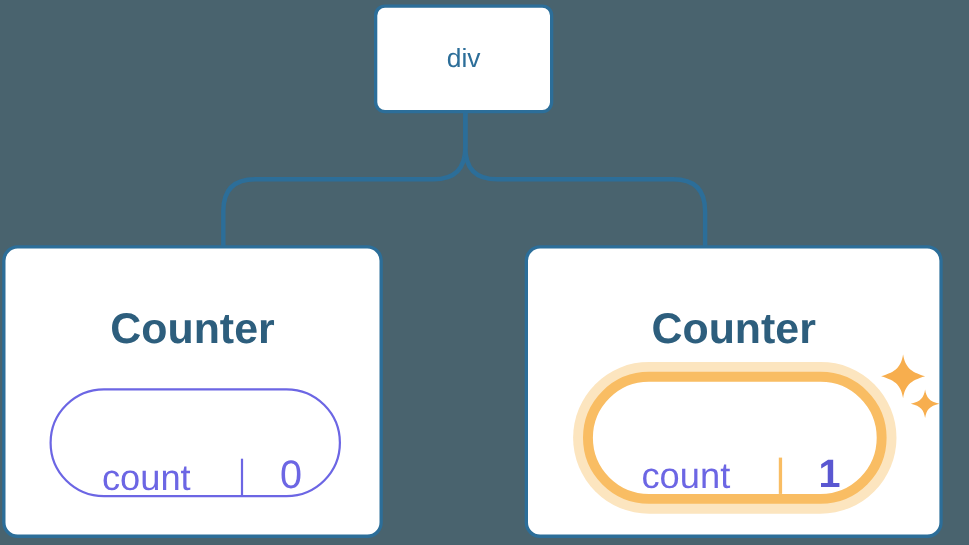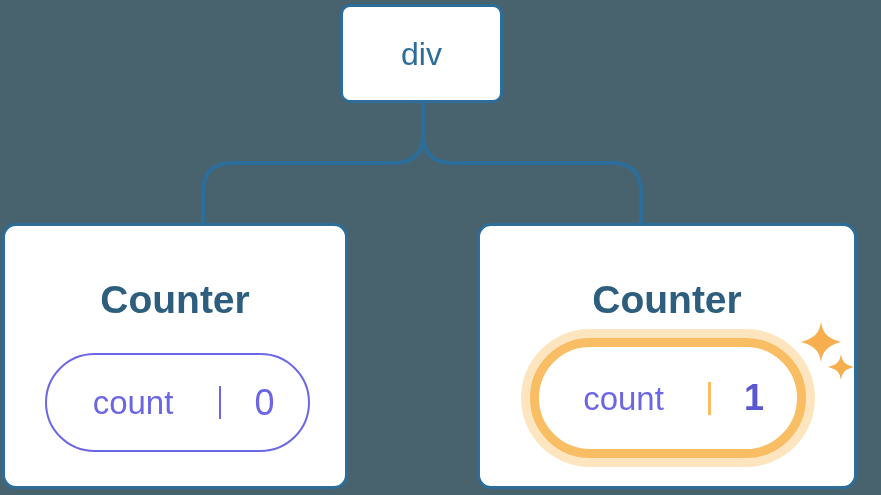--- a/index.html
+++ b/index.html
@@ -42,21 +42,21 @@
     left: 340px; top: 4px;
     width: 163px; height: 99px;
     background: var(--card-bg);
     border: 3px solid var(--node-blue);
     border-radius: 10px;
     display: flex;
     align-items: center;
     justify-content: center;
   }
   .node-root span {
-    font-size: 32px;
+    font-size: 24px;
     font-weight: 500;
     color: var(--node-blue);
     line-height: 1;
   }
   .card {
     position: absolute;
     top: 223px;
     height: 266px;
     background: var(--card-bg);
     border: 3px solid var(--node-blue);
@@ -69,21 +69,21 @@
     top: 54px; left: 0; right: 0;
     text-align: center;
     font-size: 39px;
     font-weight: 600;
     line-height: 1;
     color: var(--title-blue);
   }
   .pill {
     position: absolute;
     display: flex;
-    align-items: center;
+    align-items: flex-end;
     background: var(--card-bg);
   }
   .pill-plain {
     left: 40px; top: 127px;
     width: 265px; height: 99px;
     border: 2px solid var(--state-purple);
     border-radius: 50px;
   }
   .pill-highlight {
     left: 50px; top: 112px;

